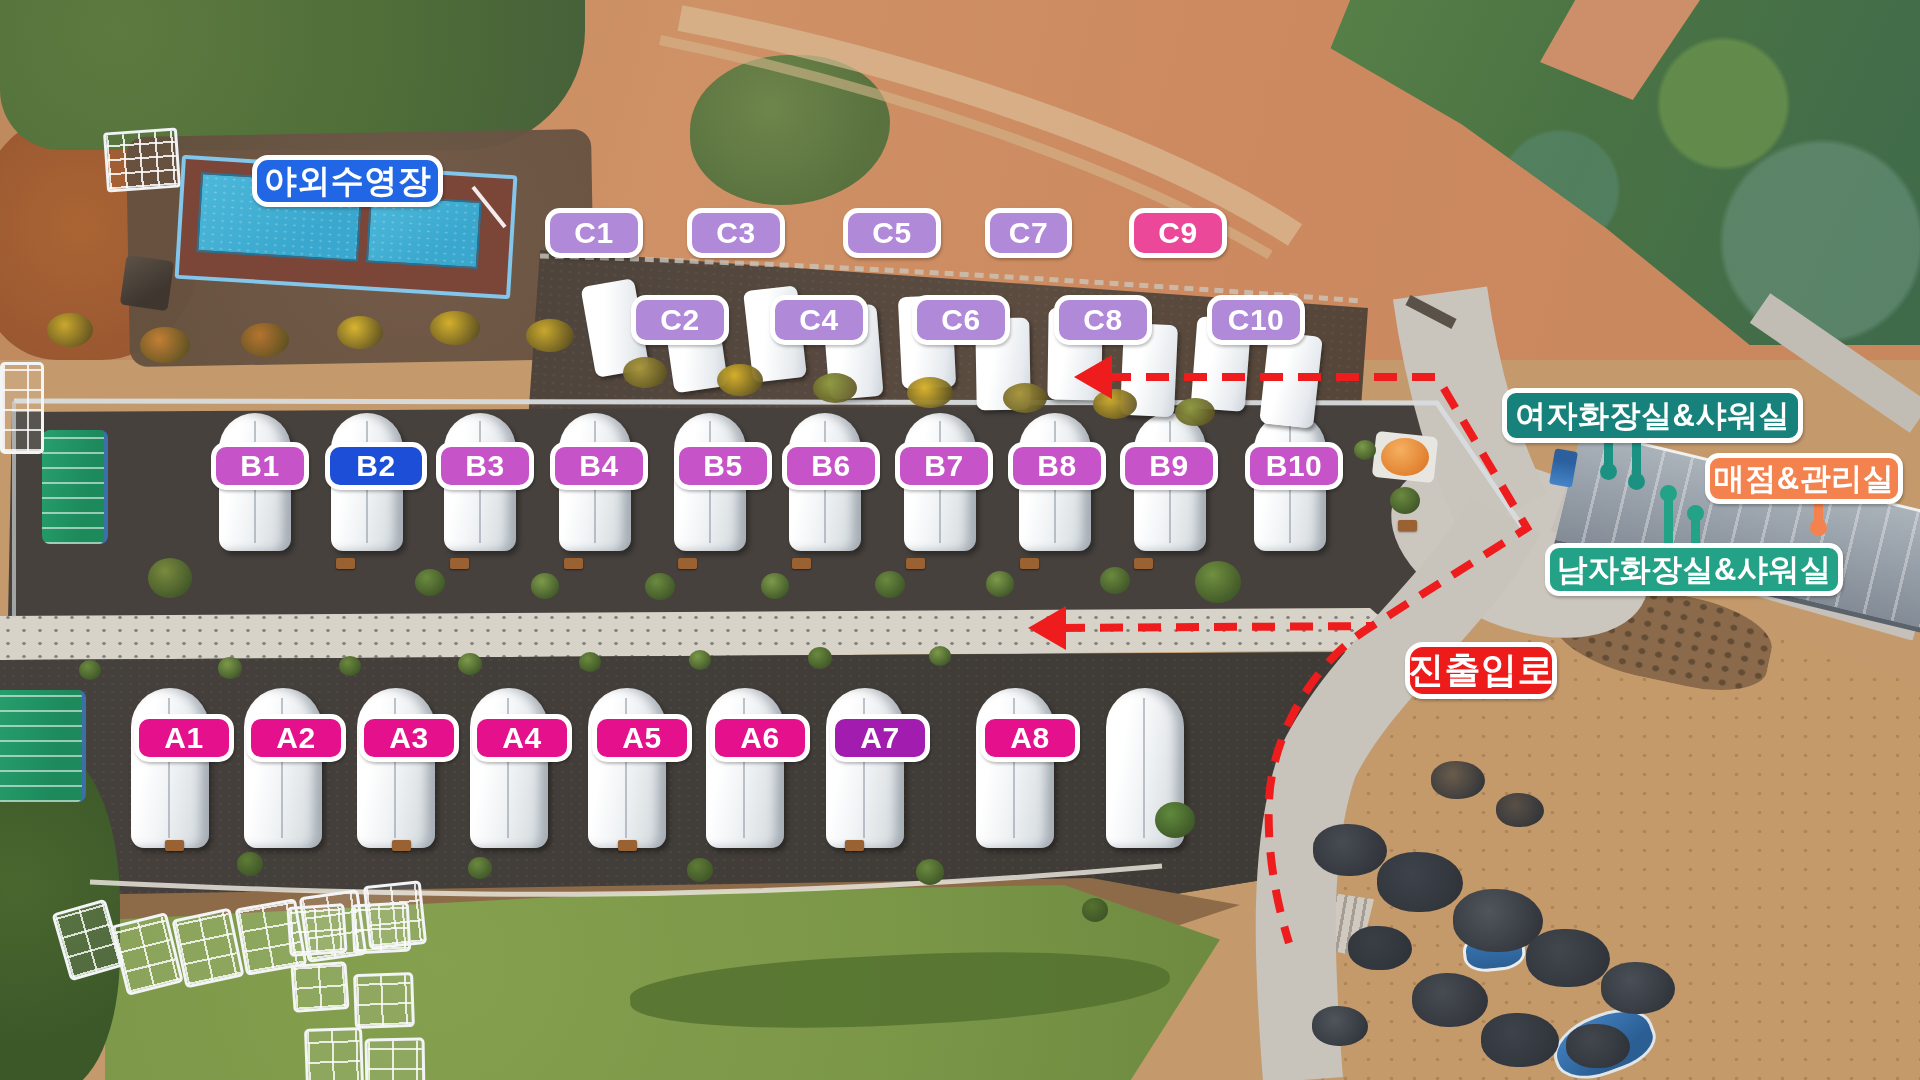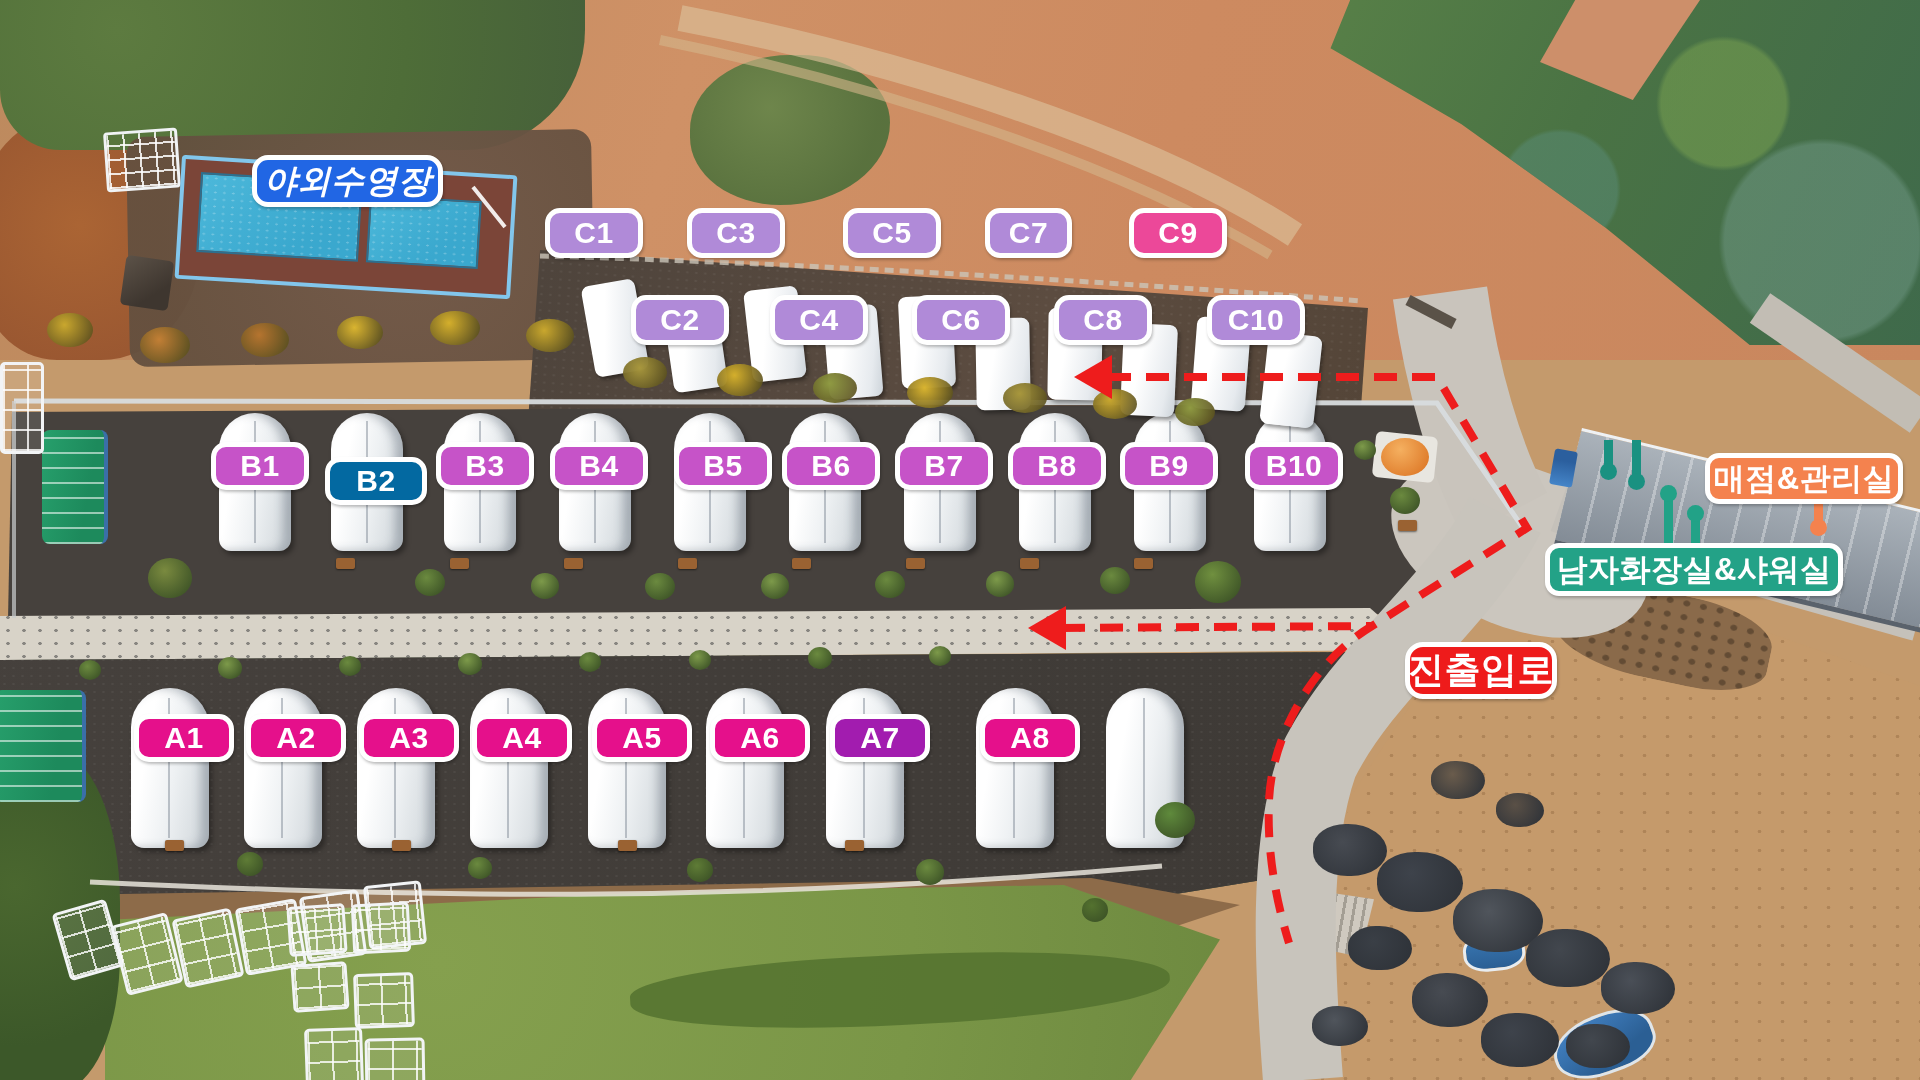--- a/index.html
+++ b/index.html
@@ -292,49 +292,50 @@
   <div class="connector" style="left:1632px;top:440px;height:42px;background:#1a9181;"></div>
   <div class="dot" style="left:1600px;top:463px;background:#1a9181;"></div>
   <div class="dot" style="left:1628px;top:473px;background:#1a9181;"></div>
   <div class="connector" style="left:1664px;top:493px;height:52px;background:#22a287;"></div>
   <div class="connector" style="left:1691px;top:513px;height:32px;background:#22a287;"></div>
   <div class="dot" style="left:1660px;top:485px;background:#22a287;"></div>
   <div class="dot" style="left:1687px;top:505px;background:#22a287;"></div>
   <div class="connector" style="left:1814px;top:500px;height:26px;background:#f4824e;"></div>
   <div class="dot" style="left:1810px;top:519px;background:#f4824e;"></div>
 
-  <div class="badge pool" style="left: 252px; top: 155px; width: 191px; height: 52px; background: rgb(33, 102, 228); font-style: italic;">야외수영장</div>
+  <div class="badge pool" style="left: 252px; top: 155px; width: 191px; height: 52px; background: rgb(33, 102, 228);">야외수영장</div>
 
   <div id="site-badges">
       <div class="badge site" style="left: 134px; top: 714px; width: 100px; height: 48px; background: rgb(229, 16, 139);">A1</div>
       <div class="badge site" style="left: 246px; top: 714px; width: 100px; height: 48px; background: rgb(229, 16, 139);">A2</div>
       <div class="badge site" style="left: 359px; top: 714px; width: 100px; height: 48px; background: rgb(229, 16, 139);">A3</div>
       <div class="badge site" style="left: 472px; top: 714px; width: 100px; height: 48px; background: rgb(229, 16, 139); text-align: right;">A4</div>
       <div class="badge site" style="left: 592px; top: 714px; width: 100px; height: 48px; background: rgb(229, 16, 139);">A5</div>
       <div class="badge site" style="left: 710px; top: 714px; width: 100px; height: 48px; background: rgb(229, 16, 139);">A6</div>
       <div class="badge site" style="left: 830px; top: 714px; width: 100px; height: 48px; background: #a21caf;">A7</div>
       <div class="badge site" style="left: 980px; top: 714px; width: 100px; height: 48px; background: rgb(229, 16, 139);">A8</div>
       <div class="badge site" style="left: 211px; top: 442px; width: 98px; height: 48px; background: rgb(198, 83, 200);">B1</div>
-      <div class="badge site" style="left: 325px; top: 457px; width: 102px; height: 48px; background: #0369a1;">B2</div>
+      <div class="badge site" style="left: 325px; top: 442px; width: 102px; height: 48px; background: #1d4ed8;">B2</div>
       <div class="badge site" style="left: 436px; top: 442px; width: 98px; height: 48px; background: rgb(198, 83, 200);">B3</div>
       <div class="badge site" style="left: 550px; top: 442px; width: 98px; height: 48px; background: rgb(198, 83, 200);">B4</div>
       <div class="badge site" style="left: 674px; top: 442px; width: 98px; height: 48px; background: rgb(198, 83, 200);">B5</div>
       <div class="badge site" style="left: 782px; top: 442px; width: 98px; height: 48px; background: rgb(198, 83, 200);">B6</div>
       <div class="badge site" style="left: 895px; top: 442px; width: 98px; height: 48px; background: rgb(198, 83, 200);">B7</div>
       <div class="badge site" style="left: 1008px; top: 442px; width: 98px; height: 48px; background: rgb(198, 83, 200);">B8</div>
       <div class="badge site" style="left: 1120px; top: 442px; width: 98px; height: 48px; background: rgb(198, 83, 200);">B9</div>
       <div class="badge site" style="left: 1245px; top: 442px; width: 98px; height: 48px; background: rgb(198, 83, 200);">B10</div>
       <div class="badge site" style="left: 545px; top: 208px; width: 98px; height: 50px; background: rgb(176, 138, 216);">C1</div>
       <div class="badge site" style="left: 631px; top: 295px; width: 98px; height: 50px; background: rgb(176, 138, 216);">C2</div>
       <div class="badge site" style="left: 687px; top: 208px; width: 98px; height: 50px; background: rgb(176, 138, 216);">C3</div>
       <div class="badge site" style="left: 770px; top: 295px; width: 98px; height: 50px; background: rgb(176, 138, 216);">C4</div>
       <div class="badge site" style="left: 843px; top: 208px; width: 98px; height: 50px; background: rgb(176, 138, 216);">C5</div>
       <div class="badge site" style="left: 912px; top: 295px; width: 98px; height: 50px; background: rgb(176, 138, 216);">C6</div>
       <div class="badge site" style="left: 985px; top: 208px; width: 87px; height: 50px; background: rgb(176, 138, 216);">C7</div>
       <div class="badge site" style="left: 1054px; top: 295px; width: 98px; height: 50px; background: rgb(176, 138, 216);">C8</div>
       <div class="badge site" style="left: 1129px; top: 208px; width: 98px; height: 50px; background: #ec4899;">C9</div>
       <div class="badge site" style="left: 1207px; top: 295px; width: 98px; height: 50px; background: rgb(176, 138, 216);">C10</div>
     </div>
 
+  <div class="badge fac" style="left: 1502px; top: 388px; width: 301px; height: 55px; background: rgb(23, 130, 123);">여자화장실&amp;샤워실</div>
   <div class="badge fac" style="left: 1705px; top: 453px; width: 198px; height: 51px; background: rgb(244, 130, 78);">매점&amp;관리실</div>
   <div class="badge fac" style="left: 1545px; top: 543px; width: 298px; height: 53px; background: rgb(35, 162, 135);">남자화장실&amp;샤워실</div>
   <div class="badge entry" style="left: 1405px; top: 642px; width: 152px; height: 57px; background: rgb(238, 27, 27);">진출입로</div>
 </div>
 
 </body></html>

